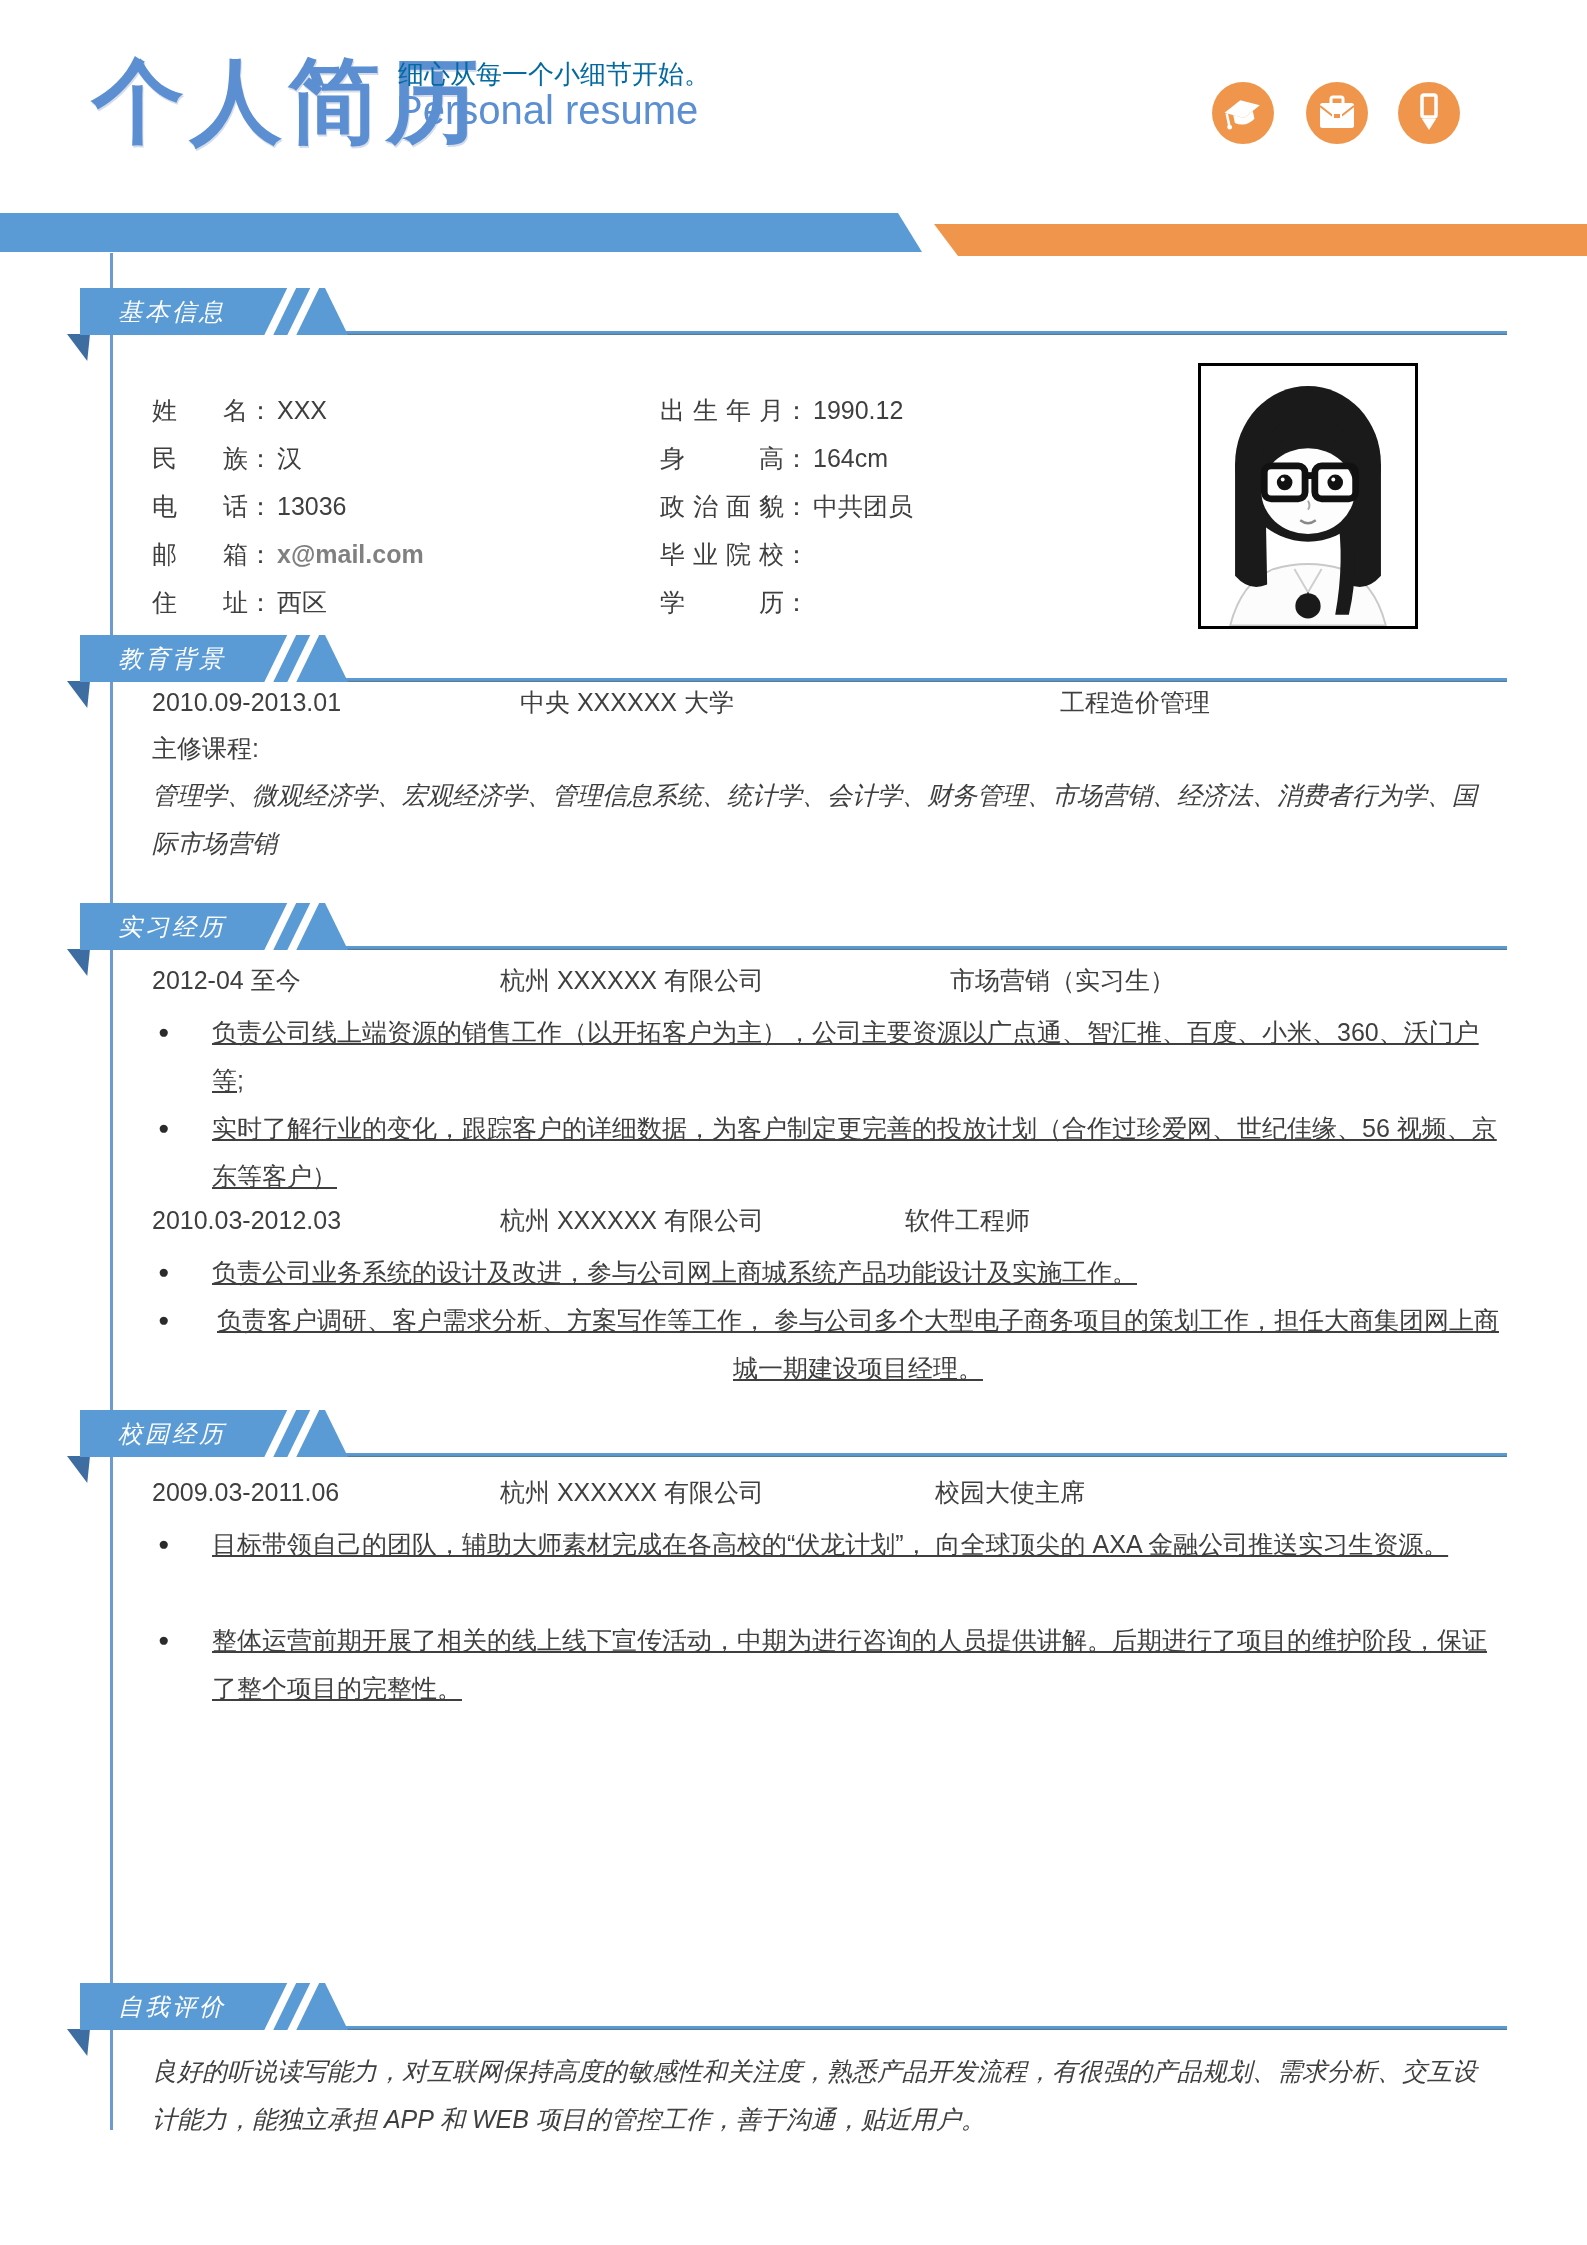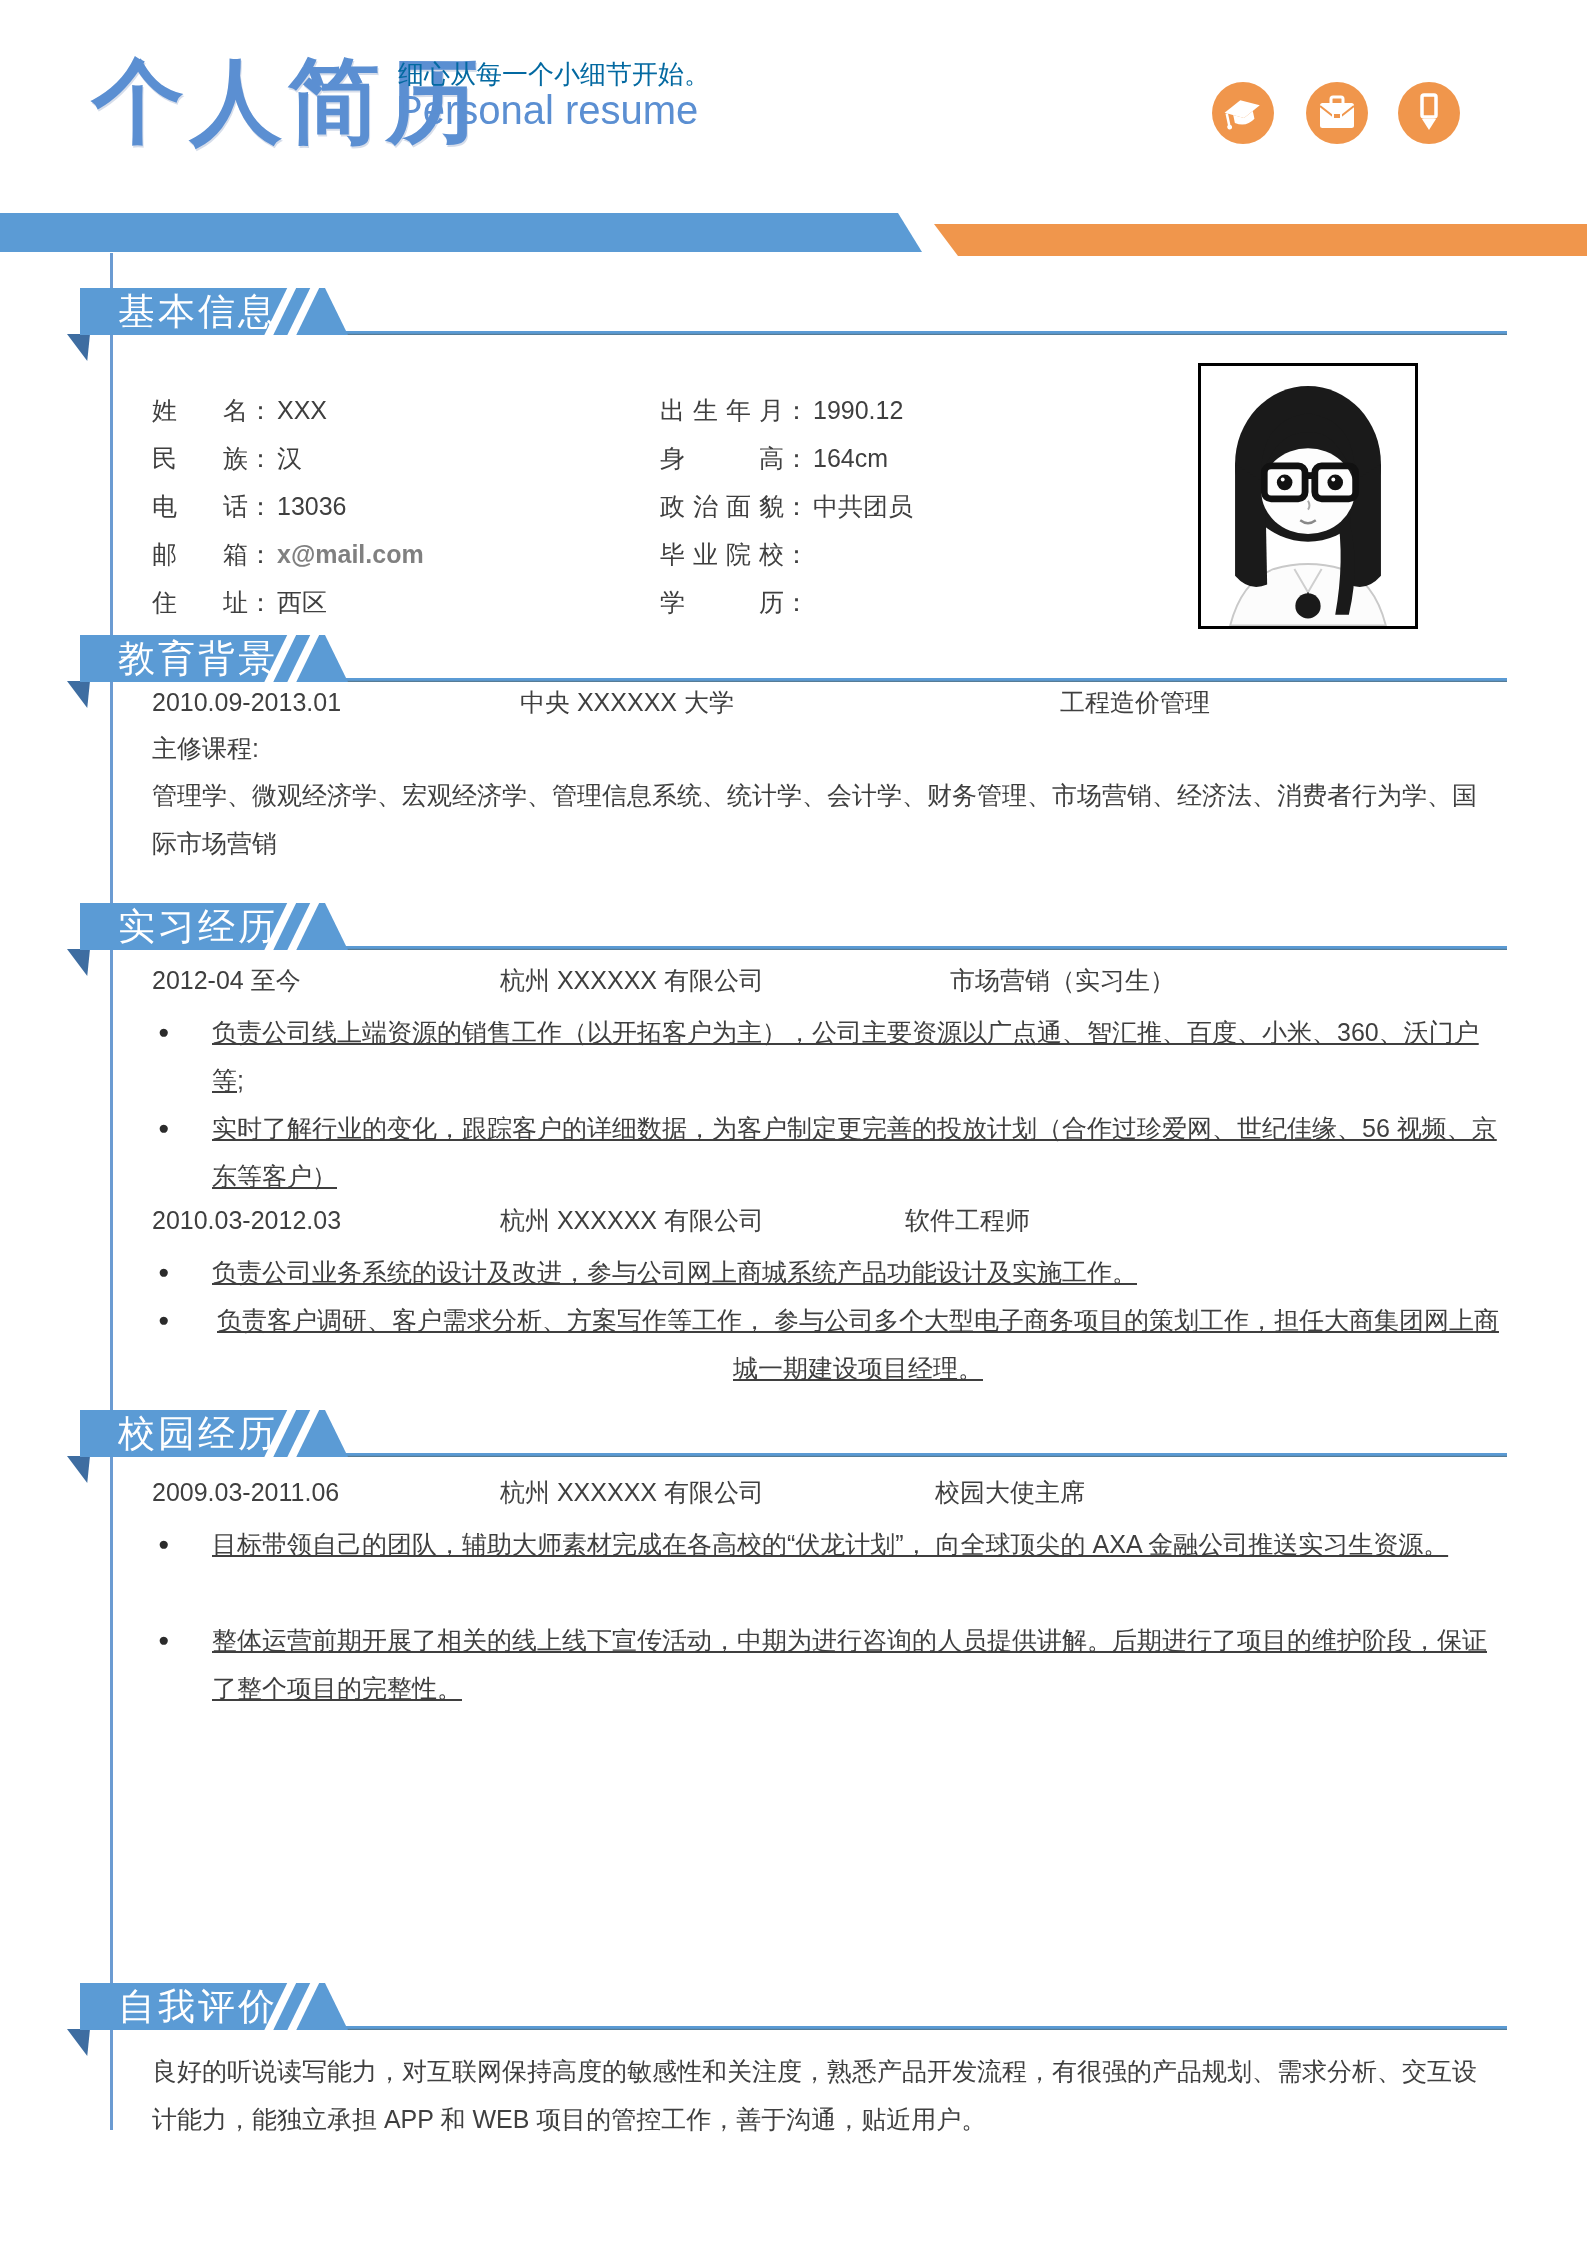--- a/index.html
+++ b/index.html
@@ -38,35 +38,35 @@
   .rule{
     position:absolute;left:0;top:43px;width:100%;height:4px;
     background:linear-gradient(to bottom,#5b9bd5 0%,#5b9bd5 55%,#54707e 100%);
   }
   .ribbon{
     position:absolute;left:0;top:0;width:268px;height:47px;background:#5b9bd5;z-index:2;
     clip-path:polygon(0 0, calc(100% - 23px) 0, 100% 100%, 0 100%);
   }
   .ribbon .stripe{position:absolute;top:-8px;width:8px;height:64px;background:#ffffff;transform:rotate(26deg);}
   .ribbon .s1{left:196px;} .ribbon .s2{left:219px;}
-  .ribbon-text{position:absolute;left:38px;top:0;line-height:47px;font-size:37px;color:#ffffff;letter-spacing:3px;font-weight:500;}
+  .ribbon-text{position:absolute;left:38px;top:0;line-height:47px;font-size:24px;color:#ffffff;letter-spacing:3px;font-weight:500;font-style:italic;}
   .fold{
     position:absolute;left:-13px;top:46px;width:23px;height:27px;background:#3e6da1;
     clip-path:polygon(0 0, 100% 0, 88% 100%);
   }
   
   .row{position:absolute;line-height:48px;font-size:25px;white-space:nowrap;}
   .c-date{position:absolute;left:72px;}
   .c-org{position:absolute;left:420px;}
   .c-school{position:absolute;left:440px;}
   .c-major{position:absolute;left:980px;}
   .role-a{position:absolute;left:870px;}
   .role-b{position:absolute;left:825px;}
   .role-c{position:absolute;left:855px;}
-  .para{position:absolute;left:72px;width:1348px;line-height:48px;font-size:25px;}
+  .para{position:absolute;left:72px;width:1348px;line-height:48px;font-size:25px;font-style:italic;}
   .blist{position:absolute;left:72px;width:1348px;margin:4px;padding:0;list-style:none;text-decoration:underline;}
   .blist li{position:relative;padding-left:56px;line-height:48px;font-size:25px;}
   .blist li::before{content:"●";position:absolute;left:2px;top:0;font-size:19px;color:#2b2b2b;}
   
   .info-col{position:absolute;top:98px;}
   .info-col.left{left:72px;}
   .info-col.right{left:580px;}
   .frow{line-height:48px;font-size:25px;white-space:nowrap;}
   .flabel{display:inline-block;text-align:justify;text-align-last:justify;vertical-align:top;}
   .left .flabel{width:96px;}

